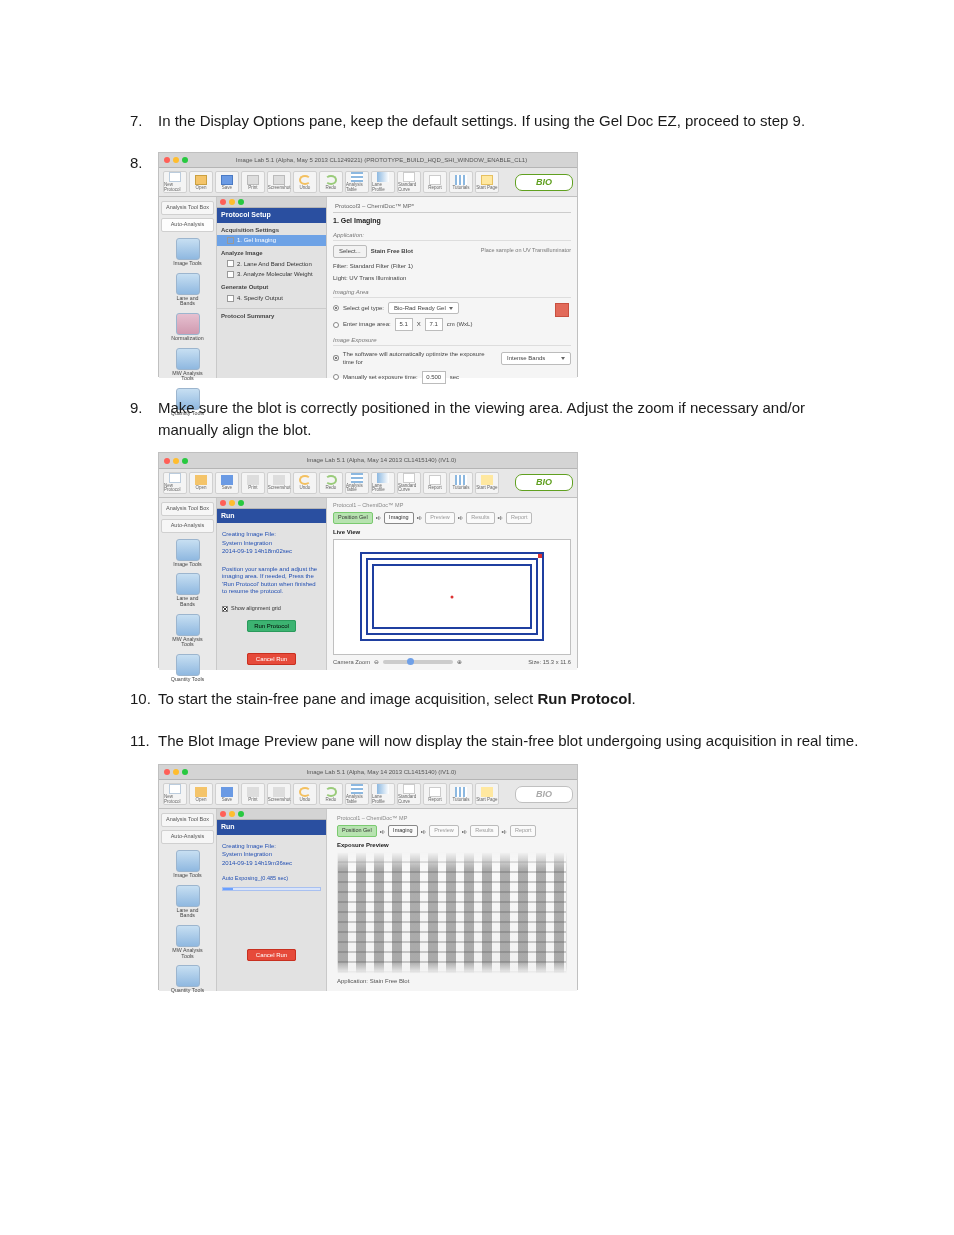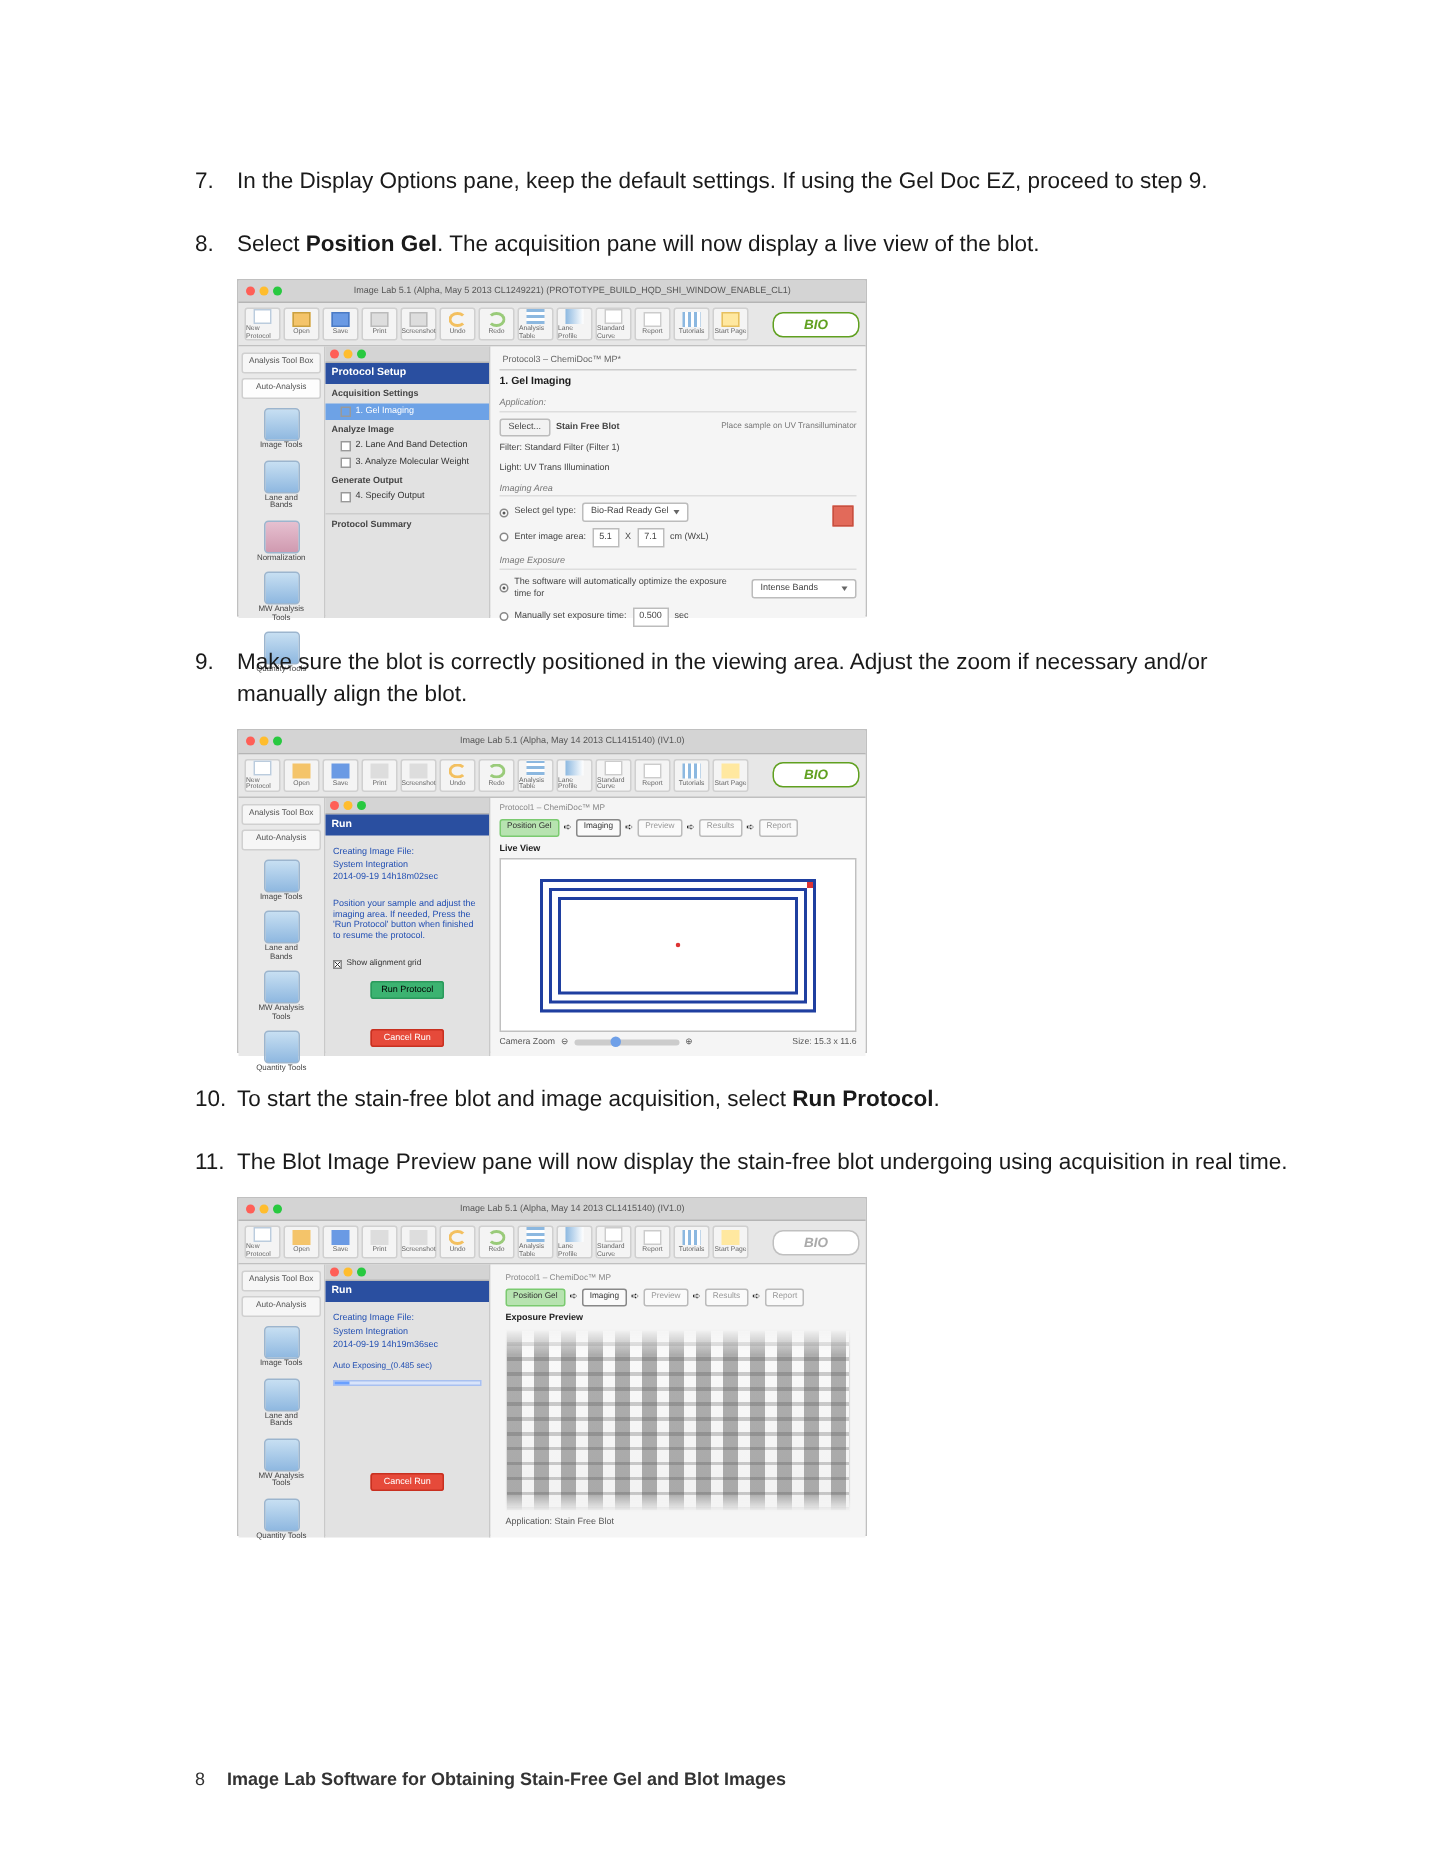--- a/index.html
+++ b/index.html
@@ -230,23 +230,20 @@
 
 <div class="page">
 
   <ol class="steps">
 
     <li>
       <p>In the Display Options pane, keep the default settings. If using the Gel Doc EZ, proceed to step 9.</p>
     </li>
 
     <li>
-      <p class="lead">
-        <span>Select </span><b>Position Gel</b><span>. The acquisition pane will now display a live view of the blot.</span>
-      </p>
 
       <div class="shot" style="height:225px">
         <div class="mac-traffic">
           <div class="mac-dot mac-red"></div>
           <div class="mac-dot mac-yel"></div>
           <div class="mac-dot mac-grn"></div>
           <div class="mac-title">Image Lab 5.1 (Alpha, May 5 2013 CL1249221) (PROTOTYPE_BUILD_HQD_SHI_WINDOW_ENABLE_CL1)</div>
         </div>
         <div class="shot-toolbar">
           <div class="tbtn">
@@ -547,21 +544,21 @@
               <span>⊕</span>
               <span style="margin-left:auto">Size: 15.3 x 11.6</span>
             </div>
           </div>
         </div>
       </div>
     </li>
 
     <li>
       <p>
-        <span>To start the stain-free blot and image acquisition, select </span><b>Run Protocol</b><span>.</span>
+        <span>To start the stain-free pane and image acquisition, select </span><b>Run Protocol</b><span>.</span>
       </p>
     </li>
 
     <li>
       <p class="lead">The Blot Image Preview pane will now display the stain-free blot undergoing using acquisition in real time.</p>
 
       <div class="shot shot3">
         <div class="mac-traffic">
           <div class="mac-dot mac-red"></div>
           <div class="mac-dot mac-yel"></div>
@@ -685,17 +682,13 @@
             <div style="font-size:6px;font-weight:bold;margin:0 0 2px">Exposure Preview</div>
             <div class="bands-canvas"></div>
             <div class="bands-caption">Application: Stain Free Blot</div>
           </div>
         </div>
       </div>
     </li>
 
   </ol>
 
-  <div class="footer">
-    <span class="pn">8</span>
-    <b>Image Lab Software for Obtaining Stain-Free Gel and Blot Images</b>
-  </div>
 </div>
 
 </body></html>

